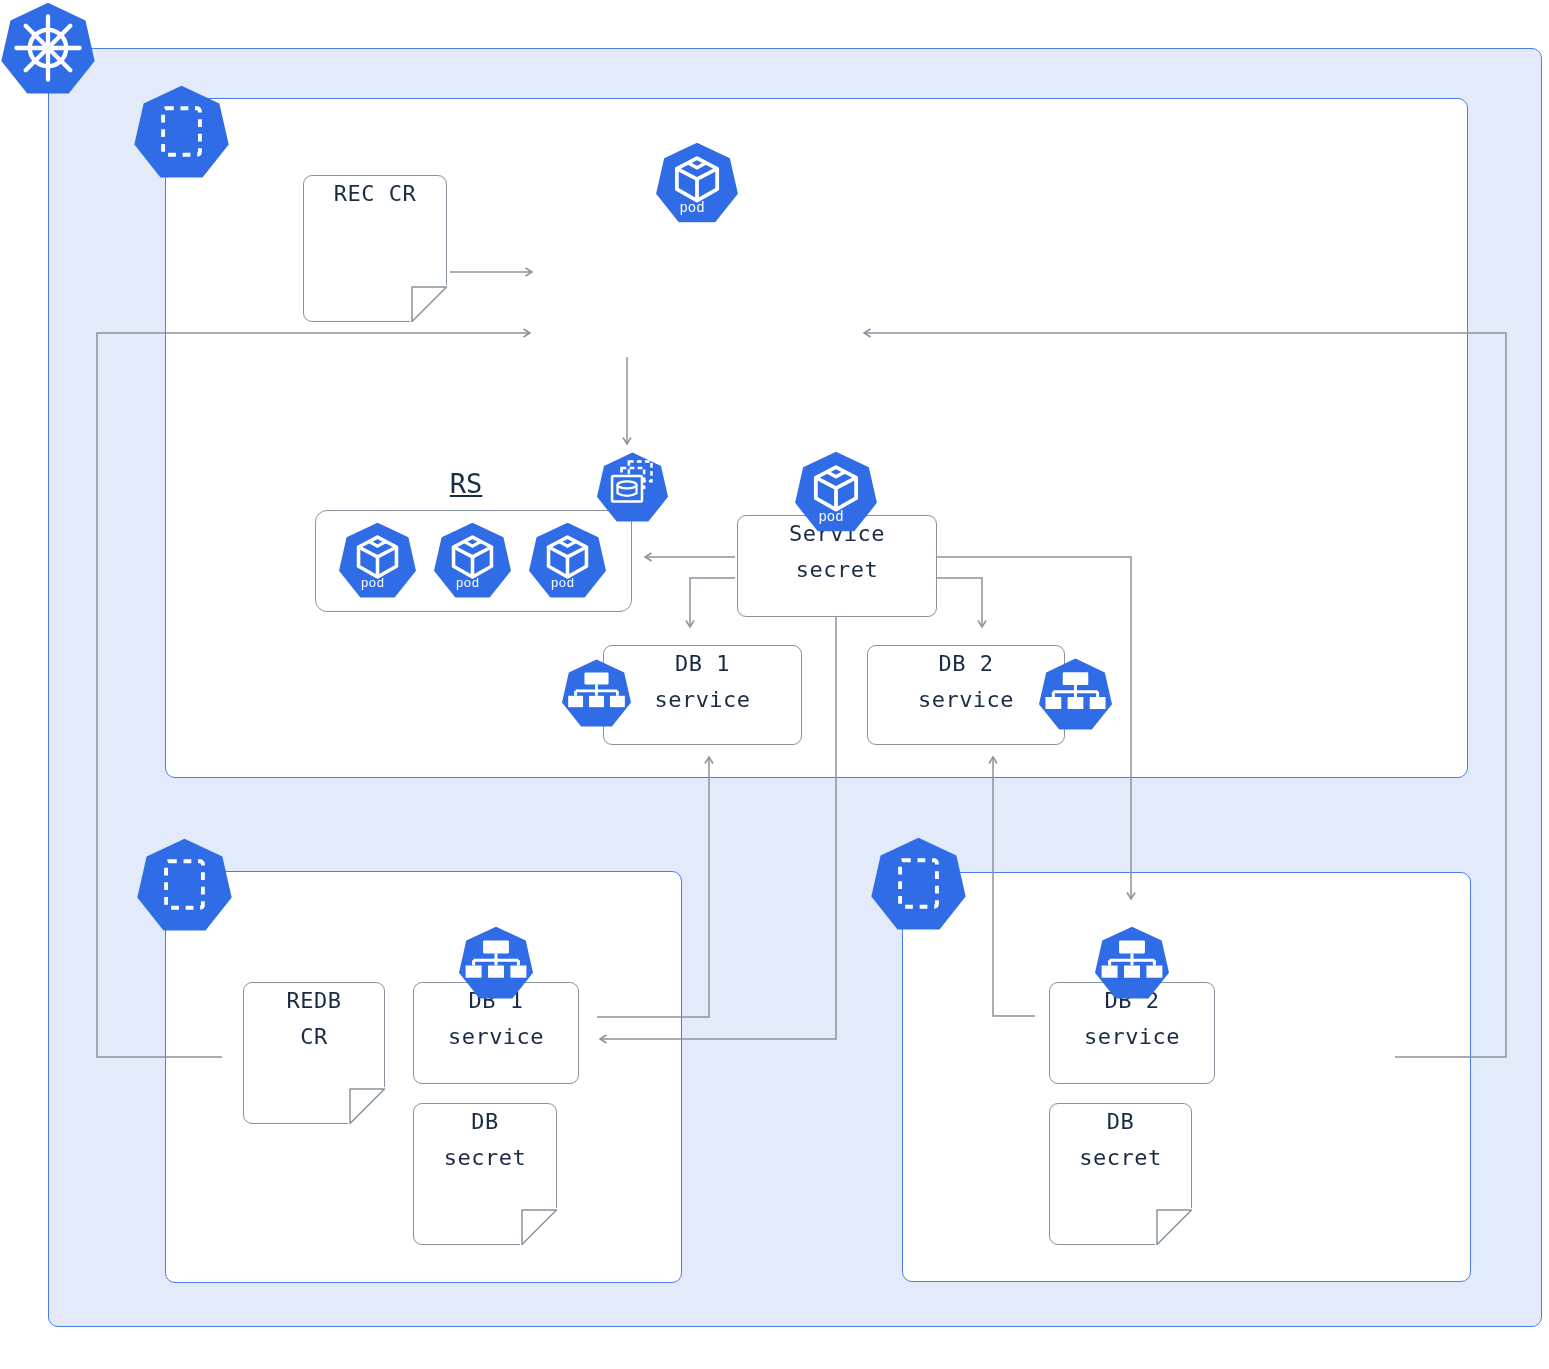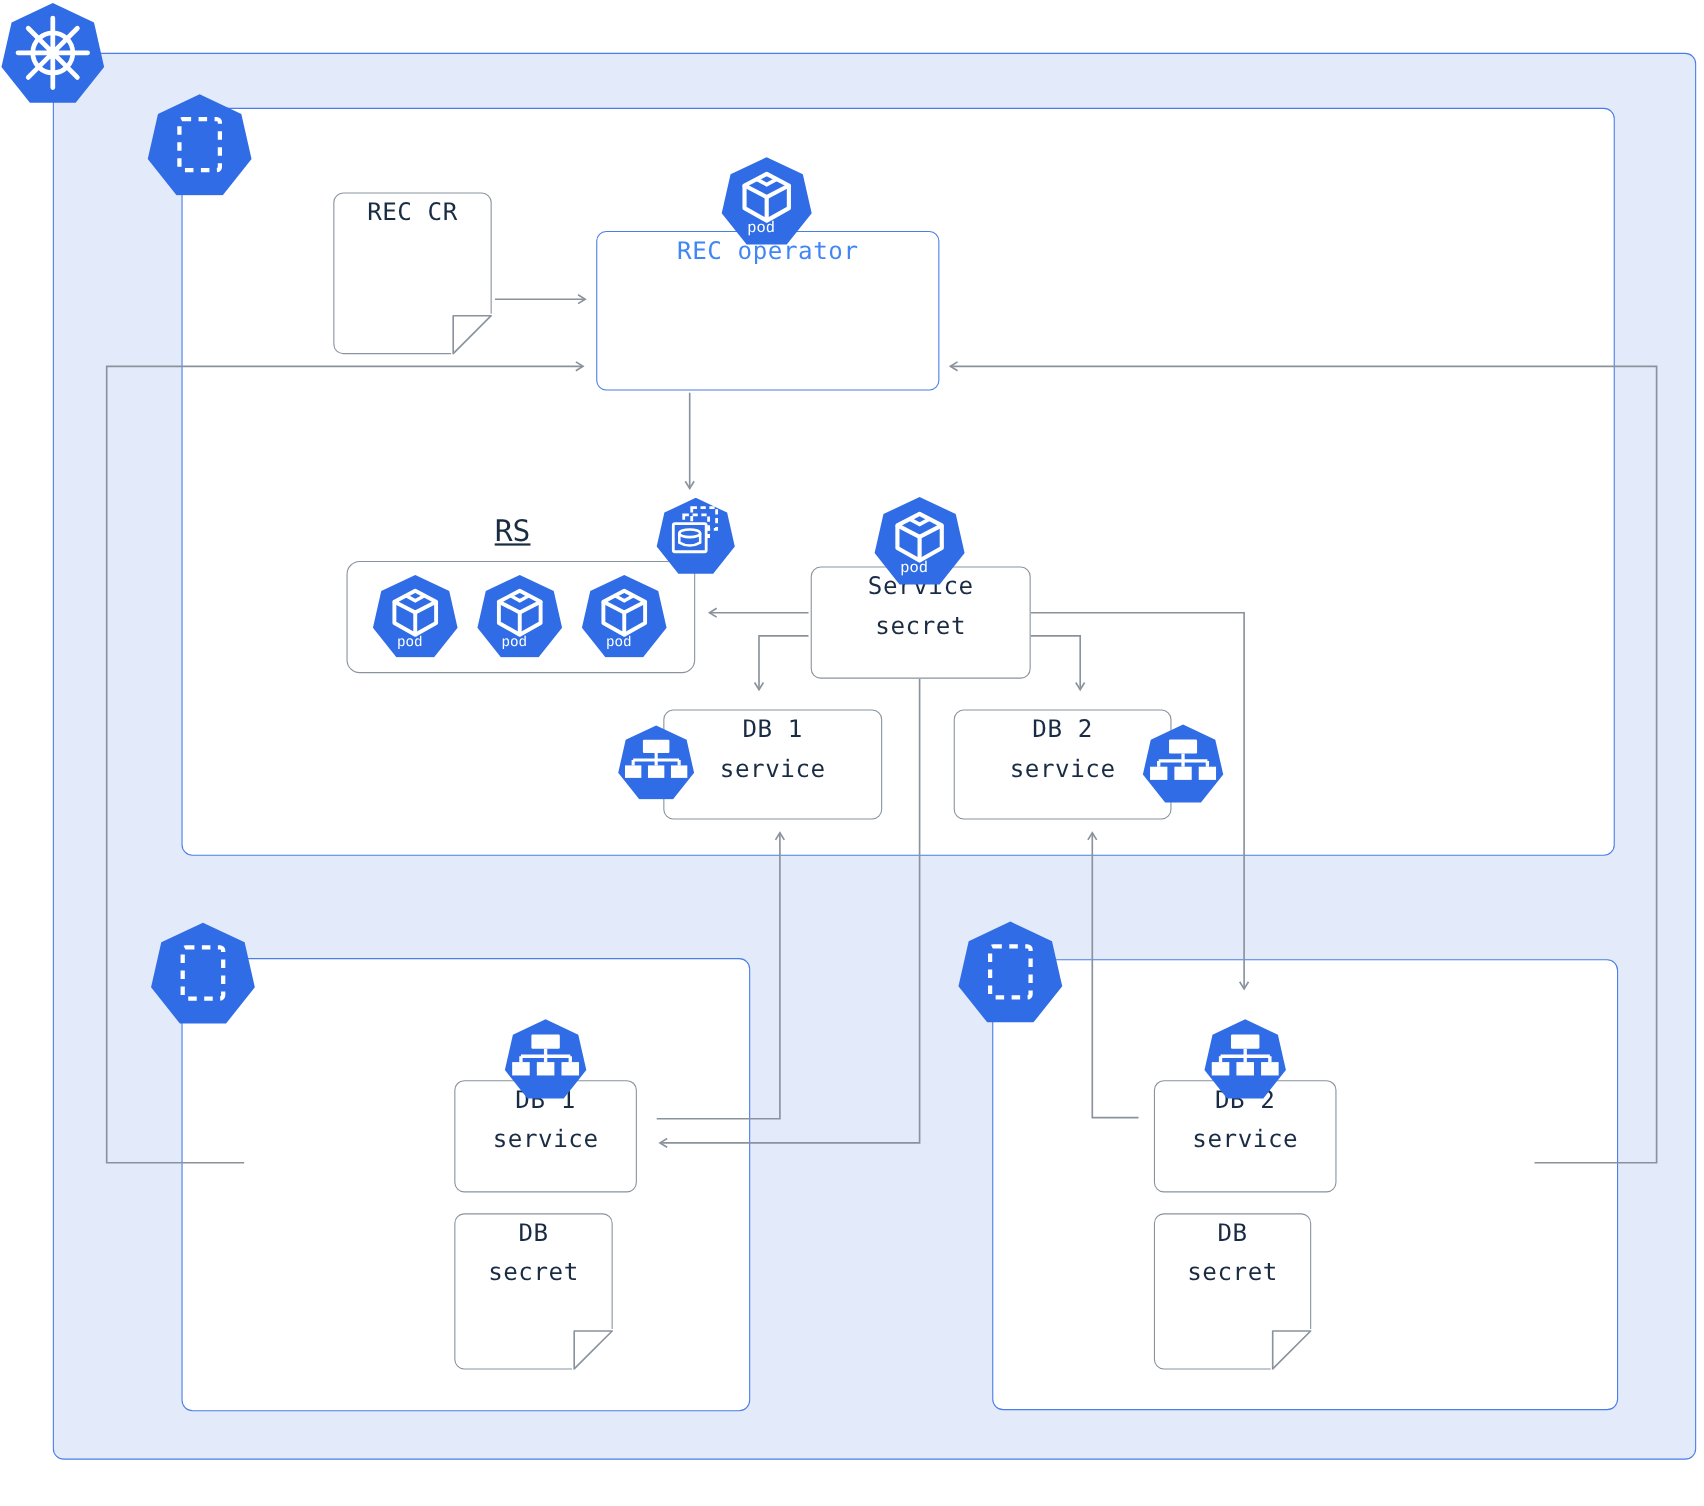--- a/index.html
+++ b/index.html
@@ -127,23 +127,20 @@
     <path class="wire" marker-end="url(#arrow)" d="M1035,1016 H993 V757"></path>
   </svg>
 
   <div class="note" style="left:303px;top:175px;width:142px;height:145px">
     <span>REC CR</span>
     <svg class="fold">
         <use href="#note-fold"></use>
       </svg>
   </div>
 
-  <div class="node blue" style="left:542px;top:210px;width:310px;height:143px">
-    <span>REC operator</span>
-  </div>
 
   <div class="free-label" style="left:430px;top:468px;width:72px">RS</div>
 
   <div class="group-box" style="left:315px;top:510px;width:315px;height:100px"></div>
 
   <div class="pod-wrap small" style="left:338px;top:522px;width:79px;height:76px">
     <svg viewBox="0 0 100 96">
         <use href="#icon-pod"></use>
       </svg>
     <span class="pod-label">pod</span>
@@ -169,20 +166,27 @@
   <div class="node" style="left:603px;top:645px;width:197px;height:98px">
     <span>DB 1</span>
     <span>service</span>
   </div>
 
   <div class="node" style="left:867px;top:645px;width:196px;height:98px">
     <span>DB 2</span>
     <span>service</span>
   </div>
 
+  <div class="note" style="left:243px;top:982px;width:140px;height:140px">
+    <span>REDB</span>
+    <span>CR</span>
+    <svg class="fold">
+        <use href="#note-fold"></use>
+      </svg>
+  </div>
 
   <div class="node" style="left:413px;top:982px;width:164px;height:100px">
     <span>DB 1</span>
     <span>service</span>
   </div>
 
   <div class="note" style="left:413px;top:1103px;width:142px;height:140px">
     <span>DB</span>
     <span>secret</span>
     <svg class="fold">

